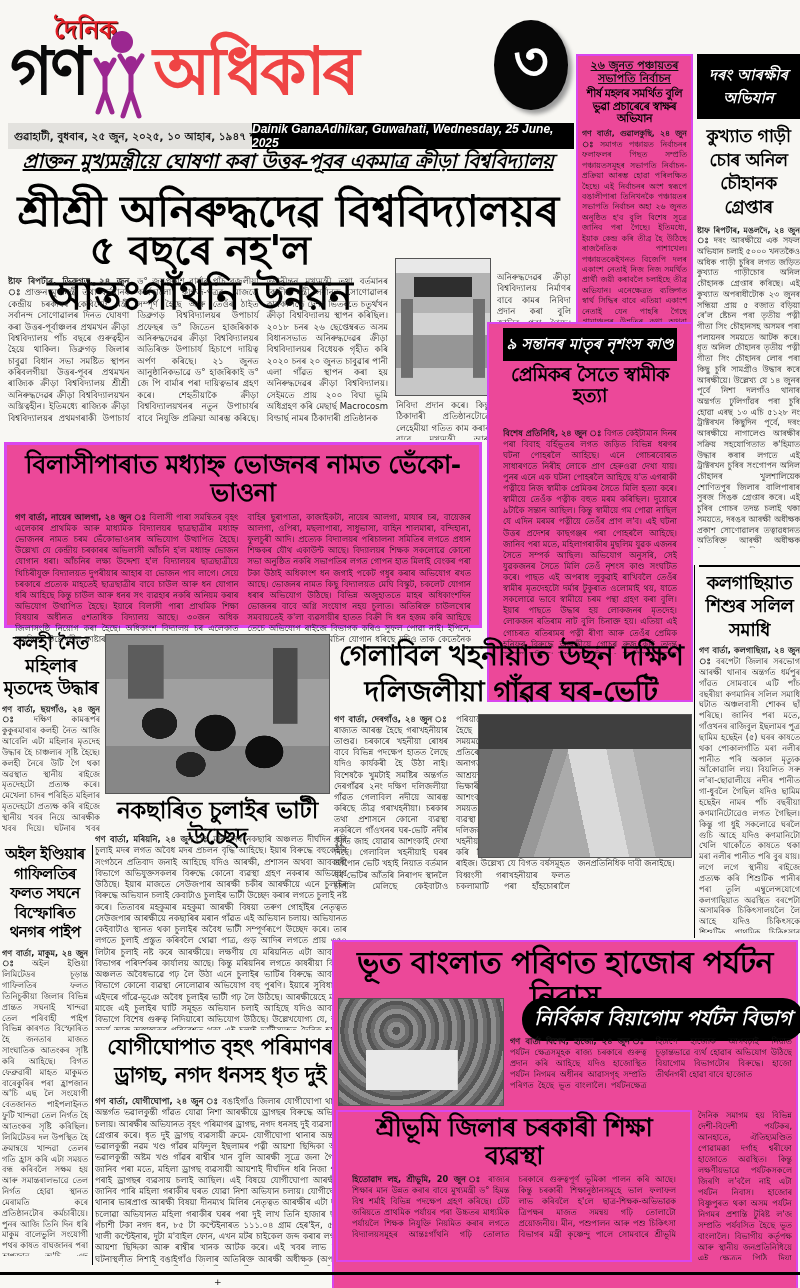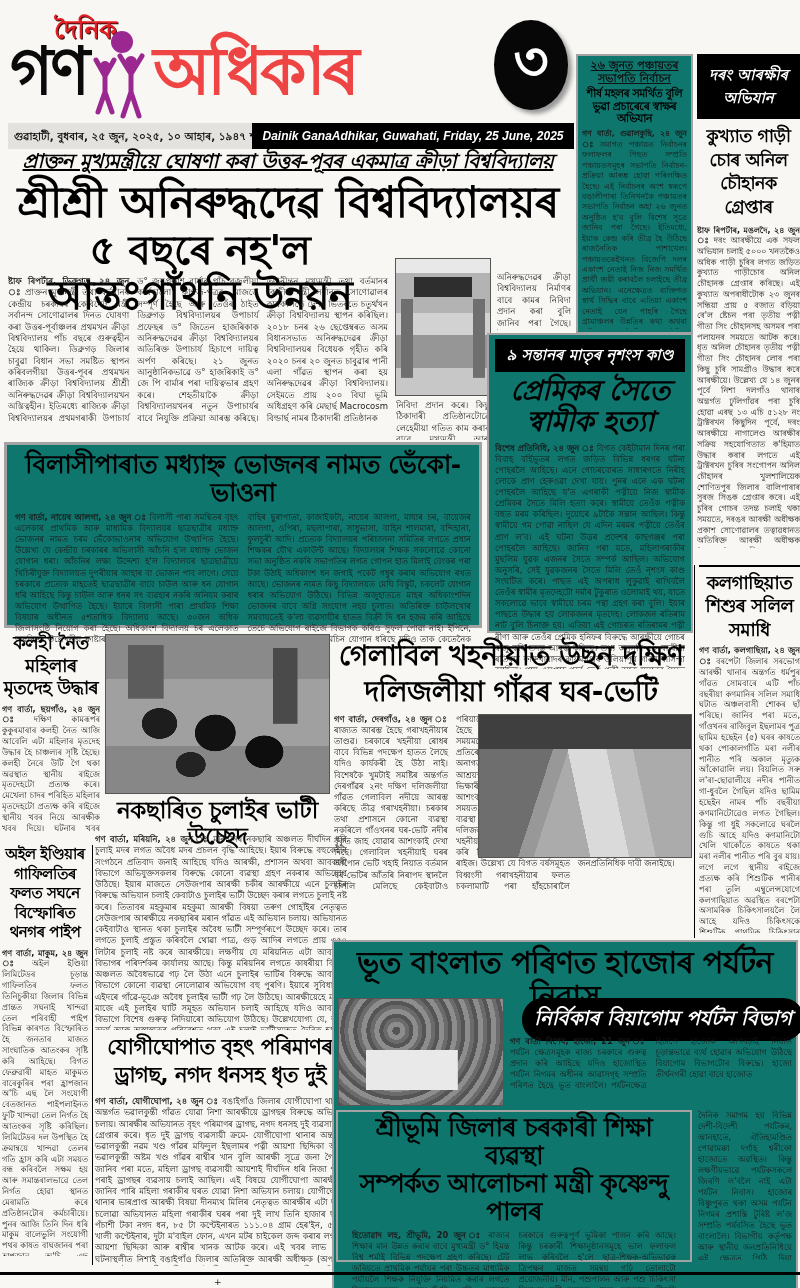--- a/index.html
+++ b/index.html
@@ -2,21 +2,21 @@
 <html lang="as"><head>
 <meta charset="utf-8">
 <style>
   html,body{margin:0;padding:0;background:#888;}
   .page{position:relative;width:800px;height:1288px;background:#f8f7f3;overflow:hidden;
         font-family:"DejaVu Sans",sans-serif;color:#111;}
   .abs{position:absolute;}
   .hl{font-weight:bold;color:#000;text-align:center;line-height:1.12;letter-spacing:-0.5px;}
   .bt{font-size:8.4px;line-height:1.34;text-align:justify;color:#191919;overflow:hidden;}
   .by{font-weight:bold;}
-  .box{border:2px solid #a3a3a3;background:#0f766e;box-sizing:border-box;}
+  .box{border:2px solid #d946ef;background:#ec4899;box-sizing:border-box;}
   .revbar{background:#000;color:#fff;font-weight:bold;text-align:center;font-style:italic;}
   .cols2{column-count:2;column-gap:9px;}
   .cols3{column-count:3;column-gap:8px;}
   .vrule{background:#000;width:1px;}
   .ph{filter:grayscale(1);border:1px solid #555;box-sizing:border-box;}
   .ph-uni{background:
      linear-gradient(#2e2e2e,#2e2e2e) 50% 16%/62% 15% no-repeat,
      linear-gradient(#6f6f6f,#6f6f6f) 6% 70%/13% 58% no-repeat,
      linear-gradient(#6f6f6f,#6f6f6f) 94% 70%/13% 58% no-repeat,
      linear-gradient(180deg,#e8e8e8 0 10%,#b3b3b3 10% 40%,#d2d2d2 40% 56%,#969696 56% 80%,#c7c7c7 80%);}
@@ -61,21 +61,21 @@
       <span style="font-size:66px;font-weight:900;letter-spacing:-3px;color:#ef4444;">অধিকাৰ</span>
     </div>
     <div class="abs" style="left:494px;top:20px;width:74px;height:90px;background:#070707;border-radius:50%;
                 display:flex;align-items:center;justify-content:center;box-shadow:4px 4px 4px #9a9a9a;">
       <span style="color:#fff;font-size:54px;font-weight:bold;">৩</span>
     </div>
     <div class="abs" style="left:8px;top:123px;width:566px;height:26px;background:#e3e2de;">
       <span style="position:absolute;left:6px;top:6px;font-size:10.5px;font-weight:bold;color:#111;">গুৱাহাটী, বুধবাৰ, ২৫ জুন, ২০২৫, ১০ আহাৰ, ১৯৪৭ শক</span>
       <span style="position:absolute;left:244px;top:0;width:322px;height:26px;background:#000;color:#fff;
                    font-family:'Liberation Sans',sans-serif;font-style:italic;font-weight:bold;font-size:12px;
-                   display:flex;align-items:center;justify-content:center;">Dainik GanaAdhikar, Guwahati, Friday, 25 June, 2025</span>
+                   display:flex;align-items:center;justify-content:center;">Dainik GanaAdhikar, Guwahati, Wednesday, 25 June, 2025</span>
     </div>
   </div>
 
   <div class="abs box" style="left:576px;top:54px;width:117px;height:280px;padding:3px 4px;">
     <div style="font-size:11px;font-weight:bold;text-align:center;text-decoration:underline;line-height:1.2;">২৬ জুনত পঞ্চায়তৰ সভাপতি নিৰ্বাচন</div>
     <div class="hl" style="font-size:11px;margin:3px 0 4px;">শীৰ্ষ মহলৰ সমৰ্থিত বুলি ভুৱা প্ৰচাৰেৰে স্বাক্ষৰ অভিযান</div>
     <p class="bt" style="margin:0;height:200px;font-size:7.8px;">
       <span class="by">গণ বাৰ্তা, গুৱালকুছি, ২৪ জুন ঃ</span>
       <span>সমাগত পঞ্চায়ত নিৰ্বাচনৰ ফলাফলৰ পিছত সম্প্ৰতি পঞ্চায়তসমূহৰ সভাপতি নিৰ্বাচন-প্ৰক্ৰিয়া আৰম্ভ হোৱা পৰিলক্ষিত হৈছে। এই নিৰ্বাচনৰ অংশ স্বৰূপে বঙালীপাৰা তিনিখনকৈ পঞ্চায়তৰ সভাপতি নিৰ্বাচন অহা ২৬ জুনত অনুষ্ঠিত হ'ব বুলি বিশেষ সূত্ৰে জানিব পৰা গৈছে। ইতিমধ্যে, ইয়াক কেন্দ্ৰ কৰি তীব্ৰ হৈ উঠিছে ৰাজনৈতিক পাশাখেল। পঞ্চায়তকেইখনত বিজেপি দলৰ একাংশ নেতাই নিজ নিজ সমৰ্থিত প্ৰাৰ্থী জয়ী কৰাবলৈ চলাইছে তীব্ৰ অভিযান। এনেক্ষেত্ৰত ব্যক্তিগত স্বাৰ্থ সিদ্ধিৰ বাবে এতিয়া একাংশ নেতাই যেন পাহৰি গৈছে গ্ৰামাঞ্চলৰ উন্নতিৰ কথা অথবা ভবিষ্যৎ ৰাজনৈতিক সাংগঠনিক দিশৰ কথা। এই সকলোৰে পঞ্চায়তৰ সভাপতি পদৰ বাবে ইতিমধ্যে শীৰ্ষ নেতৃত্বই দুই এজন প্ৰাৰ্থীক বাছনি কৰা বুলি ভুৱা প্ৰচাৰ চলাই পঞ্চায়তৰ নিৰ্বাচিত সদস্য একাংশক প্ৰাৰ্থীসকলৰ বাসভৱনলৈ মাতি নি স্বাক্ষৰ অভিযান চলোৱা বুলি খবৰ ওলাইছে। অসমৰ্থিত খবৰ অনুসৰি স্বাক্ষৰ কৰা পাচ জনকৈ সদস্যক দিয়া হৈছে হাজাৰ হাজাৰ টকাৰ উপটৌকন। মিঠো বিষয় ইতিমধ্যে সামাজিক মাধ্যমতো বিশেষ চৰ্চা লাভ কৰিছে। ইয়াকে কৈ সম্প্ৰতি গৰম হৈ পৰিছে পশ্চিম গুৱালকুছি গাঁও পঞ্চায়ত সভাপতি নিৰ্বাচনক কেন্দ্ৰ কৰি। বিশেষ সূত্ৰে জানিব পৰা মতে ১০টা সমষ্টিৰ সদস্যসকলৰ মাজৰ পৰা ইতিমধ্যে গোটে গোটে হৈছে বিভিন্ন আলোচনা। সূত্ৰটোৱে পৰা জানিব পৰা মতে ইতিমধ্যে মহিলা ভানেত্ৰী সৰ্বসম্মতভাৱে নিৰ্বাচিত কৰিবলৈ আৰম্ভ কৰাৰ অভিযোগ উঠিছে।</span>
     </p>
@@ -84,33 +84,33 @@
   <div class="abs" style="left:697px;top:54px;width:103px;height:508px;">
     <div class="revbar" style="font-size:15px;line-height:1.5;padding:8px 2px;border:2px solid #000;">দৰং আৰক্ষীৰ অভিযান</div>
     <div class="hl" style="font-size:17.5px;margin:6px 0;line-height:1.35;">কুখ্যাত গাড়ী চোৰ অনিল চৌহানক গ্ৰেপ্তাৰ</div>
     <p class="bt" style="margin:0;height:322px;font-size:8px;">
       <span class="by">ষ্টাফ ৰিপৰ্টাৰ, মঙলদৈ, ২৪ জুন ঃ</span>
       <span>দৰং আৰক্ষীয়ে এক সফল অভিযান চলাই ৫০০০ খনতকৈও অধিক গাড়ী চুৰিৰ লগত জড়িত কুখ্যাত গাড়ীচোৰ অনিল চৌহানক গ্ৰেপ্তাৰ কৰিছে। এই কুখ্যাত অপৰাধীটোক ২৩ জুনৰ সন্ধিয়া প্ৰায় ৫ বজাত বড়িয়া ৰে'ল ষ্টেচন পৰা তৃতীয় পত্নী গীতা সিং চৌহানসহ অসমৰ পৰা পলায়নৰ সময়তে আটক কৰে। ধৃত অনিল চৌহানৰ তৃতীয় পত্নী গীতা সিং চৌহানৰ লোৰ পৰা কিছু চুৰি সামগ্ৰীও উদ্ধাৰ কৰে আৰক্ষীয়ে। উল্লেখ্য যে ১৪ জুনৰ পূৰ্বে নিশা দলগাঁও থানাৰ অন্তৰ্গত ঢুলিগাঁৱৰ পৰা চুৰি হোৱা এৰছ ১৩ এচি ৫১২৮ নং ট্ৰাক্টৰখন কিছুদিন পূৰ্বে, দৰং আৰক্ষীয়ে নাগালেণ্ড আৰক্ষীৰ সক্ৰিয় সহযোগিতাত ক'হিমাত উদ্ধাৰ কৰাৰ লগতে এই ট্ৰাক্টৰখন চুৰিৰ সংগোপন অনিল চৌহানৰ খুলশালিয়েক শোণিতপুৰ জিলাৰ বালিপাৰাৰ সুৰজ সিঙক গ্ৰেপ্তাৰ কৰে। এই চুৰিৰ গোচৰ তদন্ত চলাই থকা সময়তে, দৰঙৰ আৰক্ষী অধীক্ষক প্ৰকাশ সোণোৱালৰ তত্বাৱধানত অতিৰিক্ত আৰক্ষী অধীক্ষক (অপৰাধ) ৰোজী তালুকদাৰে বড়িয়া ৰে'ল ষ্টেচনত এক গোপন সূত্ৰৰ আধাৰত অভিযান চলাই চৰকাৰী ৰে'লৰে আৰক্ষীৰ সহযোগিতাত অনিল চৌহান আৰু তেওঁৰ পত্নীক গ্ৰেপ্তাৰ কৰে। উল্লেখ্য যে অনিল চৌহানৰ পৰা…</span>
     </p>
   </div>
 
   <div class="abs hl" style="left:8px;top:150px;width:560px;font-size:20px;text-decoration:underline;font-style:italic;">প্ৰাক্তন মুখ্যমন্ত্ৰীয়ে ঘোষণা কৰা উত্তৰ-পূবৰ একমাত্ৰ ক্ৰীড়া বিশ্ববিদ্যালয়</div>
-  <div class="abs hl" style="left:8px;top:178px;width:560px;font-size:43px;">শ্ৰীশ্ৰী অনিৰুদ্ধদেৱ বিশ্ববিদ্যালয়ৰ</div>
+  <div class="abs hl" style="left:8px;top:187px;width:560px;font-size:43px;">শ্ৰীশ্ৰী অনিৰুদ্ধদেৱ বিশ্ববিদ্যালয়ৰ</div>
   <div class="abs hl" style="left:8px;top:228px;width:384px;font-size:40px;">৫ বছৰে নহ'ল আন্তঃগাঁথনি উন্নয়ন</div>
   <div class="abs bt cols3" style="left:8px;top:276px;width:380px;height:164px;font-size:8.5px;">
       <span class="by">ষ্টাফ ৰিপৰ্টাৰ, ডিব্ৰুগড়, ২৪ জুন ঃ</span>
       <span>প্ৰাক্তন মুখ্যমন্ত্ৰী তথা বৰ্তমানৰ কেন্দ্ৰীয় চৰকাৰৰ কেবিনেট মন্ত্ৰী সৰ্বানন্দ সোণোৱালৰ দিনত ঘোষণা কৰা উত্তৰ-পূৰ্বাঞ্চলৰ প্ৰথমখন ক্ৰীড়া বিশ্ববিদ্যালয় পাঁচ বছৰে গুৰুত্বহীন হৈয়ে থাকিল। ডিব্ৰুগড় জিলাৰ চাবুৱা বিধান সভা সমষ্টিত স্থাপন কৰিবলগীয়া উত্তৰ-পূবৰ প্ৰথমখন ৰাজ্যিক ক্ৰীড়া বিশ্ববিদ্যালয় শ্ৰীশ্ৰী অনিৰুদ্ধদেৱৰ ক্ৰীড়া বিশ্ববিদ্যালয়খন অস্তিত্বহীন। ইতিমধ্যে ৰাজ্যিক ক্ৰীড়া বিশ্ববিদ্যালয়ৰ প্ৰথমগৰাকী উপাচাৰ্য ড° জয়প্ৰকাশ বাৰ্মাৰ পাঁচ বজলীয়া কাৰ্যকালো কাগজ-পত্ৰৰ মাজতে সম্পূৰ্ণ হৈছে আৰু তেওঁৰ ঠাইত ডিব্ৰুগড় বিশ্ববিদ্যালয়ৰ উপাচাৰ্য প্ৰফেছৰ ড° জিতেন হাজৰিকাক অনিৰুদ্ধদেৱৰ ক্ৰীড়া বিশ্ববিদ্যালয়ৰ অতিৰিক্ত উপাচাৰ্য হিচাপে দায়িত্ব অৰ্পণ কৰিছে। ২১ জুনত আনুষ্ঠানিকভাৱে ড° হাজৰিকাই ড° জে পি বাৰ্মাৰ পৰা দায়িত্বভাৰ গ্ৰহণ কৰে। শেহতীয়াকৈ ক্ৰীড়া বিশ্ববিদ্যালয়খনৰ নতুন উপাচাৰ্যৰ বাবে নিযুক্তি প্ৰক্ৰিয়া আৰম্ভ কৰিছে। তদানীন্তন মুখ্যমন্ত্ৰী তথা বৰ্তমানৰ কেন্দ্ৰীয় মন্ত্ৰী সৰ্বানন্দ সোণোৱালৰ কাৰ্যকালতে দেশৰ ভিতৰতে চতুৰ্থখন ক্ৰীড়া বিশ্ববিদ্যালয় স্থাপন কৰিছিল। ২০১৮ চনৰ ২৬ ছেপ্তেম্বৰত অসম বিধানসভাত অনিৰুদ্ধদেৱৰ ক্ৰীড়া বিশ্ববিদ্যালয়ৰ বিধেয়ক গৃহীত কৰি ২০২০ চনৰ ২০ জুনত চাবুৱাৰ পানী এলা গাঁৱত স্থাপন কৰা হয় অনিৰুদ্ধদেৱৰ ক্ৰীড়া বিশ্ববিদ্যালয়। সেইমতে প্ৰায় ২০০ বিঘা ভূমি অধিগ্ৰহণ কৰি মেছাৰ্ছ Macrocosm বিল্ডাৰ্ছ নামৰ ঠিকাদাৰী প্ৰতিষ্ঠানক</span>
   </div>
   <div class="abs bt" style="left:396px;top:400px;width:94px;height:40px;font-size:8.5px;">নিবিদা প্ৰদান কৰে। কিন্তু ঠিকাদাৰী প্ৰতিষ্ঠানটোৱে লেহেমীয়া গতিত কাম কৰাৰ বাবে মুখ্যমন্ত্ৰী আৰু ৰাজ্যপালৰ নিৰ্দেশত লোকনিৰ্মাণ বিভাগে ২০২৩ চনৰ ৩১ মাৰ্চত কামৰ নিবিদা বাতিল কৰে। শেহতীয়াকৈ যোৱা ১৯ জুনত পুনৰ</div>
   <div class="abs bt" style="left:497px;top:272px;width:74px;height:58px;font-size:8.5px;">অনিৰুদ্ধদেৱৰ ক্ৰীড়া বিশ্ববিদ্যালয় নিৰ্মাণৰ বাবে কামৰ নিবিদা প্ৰদান কৰা বুলি জানিব পৰা গৈছে। ইফালে, ২০২০ চনৰ পৰা</div>
   <div class="abs ph ph-uni" style="left:395px;top:258px;width:96px;height:138px;"></div>
 
-  <div class="abs box" style="left:487px;top:333px;width:206px;height:300px;padding:4px 6px;">
+  <div class="abs box" style="left:487px;top:322px;width:206px;height:380px;padding:4px 14px;">
     <div class="revbar" style="font-size:15px;padding:4px 0;margin-bottom:3px;">৯ সন্তানৰ মাতৃৰ নৃশংস কাণ্ড</div>
-    <div class="hl" style="font-size:28px;margin:2px 0 5px;font-style:italic;">প্ৰেমিকৰ সৈতে স্বামীক হত্যা</div>
+    <div class="hl" style="font-size:19px;margin:2px 0 21px;">প্ৰেমিকৰ সৈতে স্বামীক হত্যা</div>
     <p class="bt" style="margin:0;height:226px;font-size:8.3px;">
       <span class="by">বিশেষ প্ৰতিনিধি, ২৪ জুন ঃ</span>
       <span>বিগত কেইটামান দিনৰ পৰা বিবাহ বৰ্হিভূতৰ লগত জড়িত বিভিন্ন ধৰণৰ ঘটনা পোহৰলৈ আহিছে। এনে গোচৰবোৰত সাধাৰণতে নিৰীহ লোকে প্ৰাণ হেৰুওৱা দেখা যায়। পুনৰ এনে এক ঘটনা পোহৰলৈ আহিছে য'ত এগৰাকী পত্নীয়ে নিজ স্বামীক প্ৰেমিকৰ সৈতে মিলি হত্যা কৰে। স্বামীয়ে তেওঁক পত্নীক বহুত মৰম কৰিছিল। দুয়োৰে ৯টাকৈ সন্তান আছিল। কিন্তু স্বামীয়ে গম পোৱা নাছিল যে এদিন মৰমৰ পত্নীয়ে তেওঁৰ প্ৰাণ ল'ব। এই ঘটনা উত্তৰ প্ৰদেশৰ কাছগঞ্জৰ পৰা পোহৰলৈ আহিছে। জানিব পৰা মতে, মহিলাগৰাকীৰ মুছলিম যুৱক এজনৰ সৈতে সম্পৰ্ক আছিল। অভিযোগ অনুসৰি, সেই যুৱকজনৰ সৈতে মিলি তেওঁ নৃশংস কাণ্ড সংঘটিত কৰে। পাছত এই অপৰাধ লুকুৱাই ৰাখিবলৈ তেওঁৰ স্বামীৰ মৃতদেহটো দৰ্মাৰ টুকুৰাত ওলোমাই থয়, যাতে সকলোৱে ভাবে স্বামীয়ে চৰম পন্থা গ্ৰহণ কৰা বুলি। ইয়াৰ পাছতে উদ্ধাৰ হয় লোকজনৰ মৃতদেহ। লোকজন ৰতিৰাম নাট বুলি চিনাক্ত হয়। এতিয়া এই গোচৰত ৰতিৰামৰ পত্নী ৰীণা আৰু তেওঁৰ প্ৰেমিক হনিফৰ বিৰুদ্ধে আৰক্ষীয়ে গোচৰ ৰুজু কৰি তদন্ত আৰম্ভ কৰিছে। তথ্য অনুসৰি ৫০ বছৰীয়া ৰতিৰাম ফাৰুখাবাদৰ কায়মগঞ্জৰ উলিয়াপুৰ গাঁৱৰ বাসিন্দা আছিল। প্ৰায় এসপ্তাহ পূৰ্বে তেওঁ পত্নী আৰু সন্তানৰ সৈতে ইটা ভাতাত কাম কৰিবলৈ আহিছিল। কাম কৰিবলৈ অহা ভৱানন নামৰ অঞ্চলটোত ৰীণাৰ মাতৃৰ ঘৰ আছে। এই অঞ্চলৰে মুছলমান যুৱক হানিফৰ সৈতে ৰীণাৰ অবৈধ সম্পৰ্ক আছিল। মৃতকৰ ভাতৃয়ে জনাই যে, ১৭ জুনত ৰতিৰামে ৰীণা আৰু হানিফৰ সম্পৰ্কৰ বিষয়ে গম পায়। তাৰ পিছতে তেওঁ ৰীণাক মাৰপিট কৰে।</span>
     </p>
   </div>
 
   <div class="abs box" style="left:4px;top:442px;width:478px;height:186px;border-width:3px;padding:4px 8px;">
     <div class="hl" style="font-size:25px;margin:2px 0 5px;">বিলাসীপাৰাত মধ্যাহ্ন ভোজনৰ নামত ভেঁকো-ভাওনা</div>
     <p class="bt cols2" style="margin:0;height:138px;font-size:8.3px;">
       <span class="by">গণ বাৰ্তা, নায়েৰ আলগা, ২৪ জুন ঃ</span>
@@ -164,30 +164,29 @@
   <p class="abs bt" style="left:95px;top:1096px;width:250px;height:170px;margin:0;font-size:8.4px;">
     <span class="by">গণ বাৰ্তা, যোগীঘোপা, ২৪ জুন ঃ</span>
     <span>বঙাইগাঁও জিলাৰ যোগীঘোপা থানাৰ অন্তৰ্গত ভৱালকুন্তী গাঁৱত যোৱা নিশা আৰক্ষীয়ে ড্ৰাগছৰ বিৰুদ্ধে অভিযান চলায়। আৰক্ষীৰ অভিযানত বৃহৎ পৰিমাণৰ ড্ৰাগছ, নগদ ধনসহ দুই ব্যৱসায়ীক গ্ৰেপ্তাৰ কৰে। ধৃত দুই ড্ৰাগছ ব্যৱসায়ী ক্ৰমে- যোগীঘোপা থানাৰ অন্তৰ্গত ভৱালকুন্তী নৱম খণ্ড গাঁৱৰ মফিদুল ইছলামৰ পত্নী আয়শা ছিদ্দিকা আৰু ভৱালকুন্তী অষ্টম খণ্ড গাঁৱৰ ৰাশ্বীৰ খান বুলি আৰক্ষী সূত্ৰে জনা গৈছে। জানিব পৰা মতে, মহিলা ড্ৰাগছ ব্যৱসায়ী আয়শাই দীৰ্ঘদিন ধৰি নিজা গৃহৰ পৰাই ড্ৰাগছৰ ব্যৱসায় চলাই আছিল। এই বিষয়ে যোগীঘোপা আৰক্ষীয়ে জানিব পাৰি মহিলা গৰাকীৰ ঘৰত যোৱা নিশা অভিযান চলায়। যোগীঘোপা থানাৰ ভাৰপ্ৰাপ্ত আৰক্ষী বিষয়া দীনম্যথ মিলিৰ নেতৃত্বত আৰক্ষীৰ এটা দলে চলোৱা অভিযানত মহিলা গৰাকীৰ ঘৰৰ পৰা দুই লাখ তিনি হাজাৰ ছয়শ পঁচাশী টকা নগদ ধন, ৮৫ টা কণ্টেইনাৰত ১১১.০৪ গ্ৰাম হেৰ'ইন, ৫৭টা খালী কণ্টেইনাৰ, দুটা ম'বাইল ফোন, এখন মটৰ চাইকেল জব্দ কৰাৰ লগতে আয়শা ছিদ্দিকা আৰু ৰাশ্বীৰ খানক আটক কৰে। এই খবৰ লাভ কৰি ঘটনাস্থলীত নিশাই বঙাইগাঁও জিলাৰ অতিৰিক্ত আৰক্ষী অধীক্ষক (অপৰাধ শাখা), উপ-আৰক্ষী অধীক্ষক মৌচুমী চক্ৰৱৰ্তী আৰু অভয়াপুৰী সমজিলা আৰক্ষী অধীক্ষক(ভাঃ) ভাঃ অনুপজ্যোতি বৰা উপস্থিত হৈ তদন্ত আৰম্ভ কৰে।</span>
   </p>
 
   <div class="abs box" style="left:332px;top:940px;width:466px;height:408px;">
     <div class="hl" style="position:absolute;left:4px;top:4px;width:454px;font-size:30px;">ভূত বাংলাত পৰিণত হাজোৰ পৰ্যটন নিবাস</div>
     <div class="ph ph-lodge" style="position:absolute;left:4px;top:56px;width:166px;height:108px;"></div>
     <div class="revbar" style="position:absolute;left:188px;top:56px;width:282px;font-size:20px;padding:5px 0;border-radius:21px;">নিৰ্বিকাৰ বিয়াগোম পৰ্যটন বিভাগ</div>
     <p class="bt cols2" style="position:absolute;left:176px;top:94px;width:282px;height:70px;margin:0;font-size:8.2px;">
-      <span class="by">গণ বাৰ্তা বিশেষ, হাজো, 21 জুন ঃ</span>
+      <span class="by">গণ বাৰ্তা বিশেষ, হাজো, ২৪ জুন ঃ</span>
       <span>পৰ্যটন ক্ষেত্ৰসমূহক ৰাজ্য চৰকাৰে গুৰুত্ব প্ৰদান কৰি আহিছে যদিও হাজোস্থিত পৰ্যটন নিগমৰ অধীনৰ আৱাসগৃহ সম্প্ৰতি পৰিণত হৈছে ভূত বাংলালৈ। পৰ্যটনক্ষেত্ৰ হিচাপে হাজোক আগবঢ়াই নিয়াত চূড়ান্তভাৱে ব্যৰ্থ হোৱাৰ অভিযোগ উঠিছে বিয়াগোম বিভাগটোৰ বিৰুদ্ধে। হাজো তীৰ্থনগৰী হোৱা বাবে হাজোত</span>
     </p>
     <div class="abs bt" style="left:364px;top:168px;width:94px;height:150px;font-size:8.2px;">দৈনিক সমাগম হয় বিভিন্ন দেশী-বিদেশী পৰ্যটকৰ, আনহাতে, ঐতিহ্যমণ্ডিত পোৱামক্কা দৰ্গাহ শ্বৰীফো হাজোতে অৱস্থিত। কিন্তু লক্ষণীয়ভাৱে পৰ্যটকসকলে জিৰণি ল'বলৈ নাই এটা পৰ্যটন নিবাস। হাজোৰ বিষ্ণুপুৰত থকা অসম পৰ্যটন নিগমৰ প্ৰশান্তি টুৰিষ্ট ল'জ সম্প্ৰতি পৰ্যবসিত হৈছে ভূত বাংলালৈ। বিভাগীয় কৰ্তৃপক্ষ আৰু স্থানীয় জনপ্ৰতিনিধিয়ে এই ক্ষেত্ৰত পিঠি দিয়া পৰিলক্ষিত হৈছে। হাজোত পৰ্যটনৰ প্ৰচুৰ সম্ভাৱনা থকা সত্ত্বেও হাজোক এতিয়াও উপযুক্ত পৰ্যটনস্থলী হিচাপে গঢ়ি তুলিব পৰা নাই অসম চৰকাৰৰ বিয়াগোম পৰ্যটন বিভাগে। দূৰ দূৰণিৰ পৰা অহা পৰ্যটক সকলে হাজোৰ পৰ্যটনক্ষেত্ৰ পৰিদৰ্শন কৰি জিৰণি লোৱা স্থানৰ অভাৱত নিশাটো কটাবলৈ গুৱাহাটীলৈ যাত্ৰা কৰিবলগীয়াত পৰিছে। কিয়নো হাজোৰ প্ৰশান্তি পৰ্যটন নিৱাসটো জহি-খহি গৈ এৰাবাৰীত পৰিণত হৈছে। নিশাৰ ভাগত হাজোৰ পৰ্যটন নিবাসৰ চৌহদত এতিয়া সুৰা আৰু দ্ৰাগৰ আড্ডা চলাৰ অভিযোগ উঠিছে। হাজোক পৰ্যটন ক্ষেত্ৰ হিচাপে গঢ়ি তুলি পৰ্যটকসকলৰ সুবিধা হোৱাকৈ পৰ্যটন নিবাসটো পুনৰ মেৰামতি কৰি কাৰ্যক্ষম কৰি তুলিবলৈ মুখ্যমন্ত্ৰীৰ হস্তক্ষেপ বিচাৰিছে ৰাইজে।</div>
 
     <div class="abs bt" style="left:464px;top:4px;width:0;height:0;"></div>
 
     <div class="abs box" style="left:2px;top:168px;width:356px;height:152px;border-width:2px;padding:2px 14px;">
       <div class="hl" style="font-size:25px;">শ্ৰীভূমি জিলাৰ চৰকাৰী শিক্ষা ব্যৱস্থা</div>
-      <div class="hl" style="font-size:25px;">সম্পৰ্কত আলোচনা মন্ত্ৰী কৃষ্ণেন্দু পালৰ</div>
       <p class="bt cols2" style="margin:4px 0 0;height:72px;font-size:8.2px;">
         <span class="by">হিতোৱাদ লহ, শ্ৰীভূমি, 20 জুন ঃ</span>
         <span>ৰাজ্যৰ শিক্ষাৰ মান উন্নত কৰাৰ বাবে মুখ্যমন্ত্ৰী ড° হিমন্ত বিশ্ব শৰ্মাই বিভিন্ন পদক্ষেপ গ্ৰহণ কৰিছে। টেট জৰিয়তে প্ৰাথমিক পৰ্যায়ৰ পৰা উচ্চতৰ মাধ্যমিক পৰ্যায়লৈ শিক্ষক নিযুক্তি নিয়মিত কৰাৰ লগতে বিদ্যালয়সমূহৰ আন্তঃগাঁথনি গঢ়ি তোলাত চৰকাৰে গুৰুত্বপূৰ্ণ ভূমিকা পালন কৰি আছে। কিন্তু চৰকাৰী শিক্ষানুষ্ঠানসমূহে ভাল ফলাফল লাভ কৰিবলৈ হ'লে ছাত্ৰ-শিক্ষক-অভিভাৱক ত্ৰিপক্ষৰ মাজত সমন্বয় গঢ়ি তোলাটো প্ৰয়োজনীয়। মীন, পশুপালন আৰু পশু চিকিৎসা বিভাগৰ মন্ত্ৰী কৃষ্ণেন্দু পালে সোমবাৰে শ্ৰীভূমি জিলা উপায়ুক্তৰ কাৰ্যালয়ত শিক্ষা বিভাগৰ বিষয়া আৰু শিক্ষকৰ সৈতে হোৱা এক বৈঠকত এই মন্তব্য কৰে। সোমবাৰে শ্ৰীভূমি জিলা উপায়ুক্ত কাৰ্যালয়ৰ কনফাৰেন্স হলত অনুষ্ঠিত এক জৰুৰী বৈঠকত মন্ত্ৰী কৃষ্ণেন্দু পালক শিক্ষা বিভাগৰ পৰিস্থিতিৰ বিষয়ে অৱগত কৰা হয়। জিলা উপায়ুক্ত প্ৰদীপ কুমাৰ দ্বিবেদী, শিক্ষা বিভাগৰ ভাৰপ্ৰাপ্ত অতিৰিক্ত জিলা উপায়ুক্ত উদয় শংকৰ নন্দ, বিদ্যালয় পৰিদৰ্শক নীল মাজ্যোতি দাস আৰু শিক্ষক-কৰ্মচাৰী সমন্বয় সমিতিৰ বিষয়বৰ্গৰ উপস্থিতিত বৈঠকত মন্ত্ৰী কৃষ্ণেন্দু পালে কয় যে দেশৰ প্ৰধানমন্ত্ৰী নৰেন্দ্ৰ মোদীৰ পৰা আৰম্ভ কৰি ৰাজ্যৰ মুখ্যমন্ত্ৰী ড° হিমন্ত বিশ্ব শৰ্মালৈকে নতুন শিক্ষা নীতি ৰূপায়নৰ বাবে বিভিন্ন পদক্ষেপ গ্ৰহণ কৰা হৈছে।</span>
       </p>
     </div>
   </div>
 
   <div class="abs" style="left:0;top:1272px;width:800px;height:3px;background:#000;"></div>
   <div class="abs" style="left:214px;top:1277px;font-size:9px;color:#222;">+</div>
 

